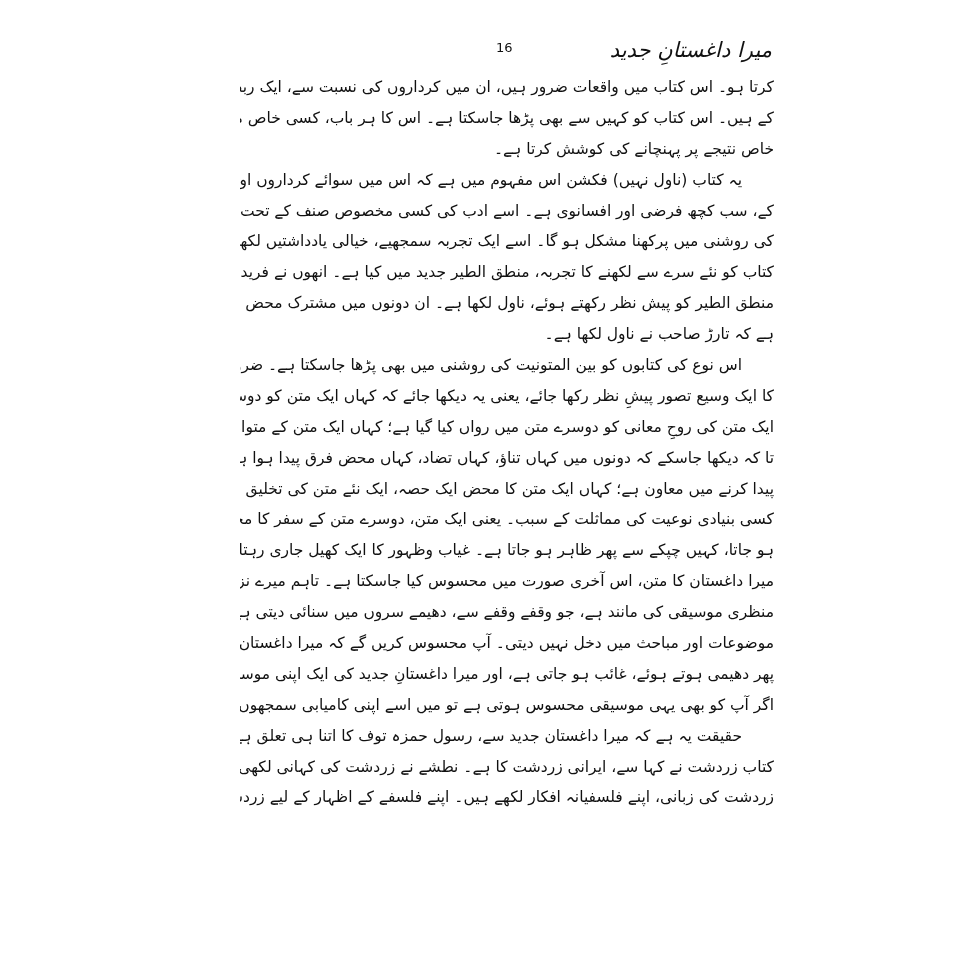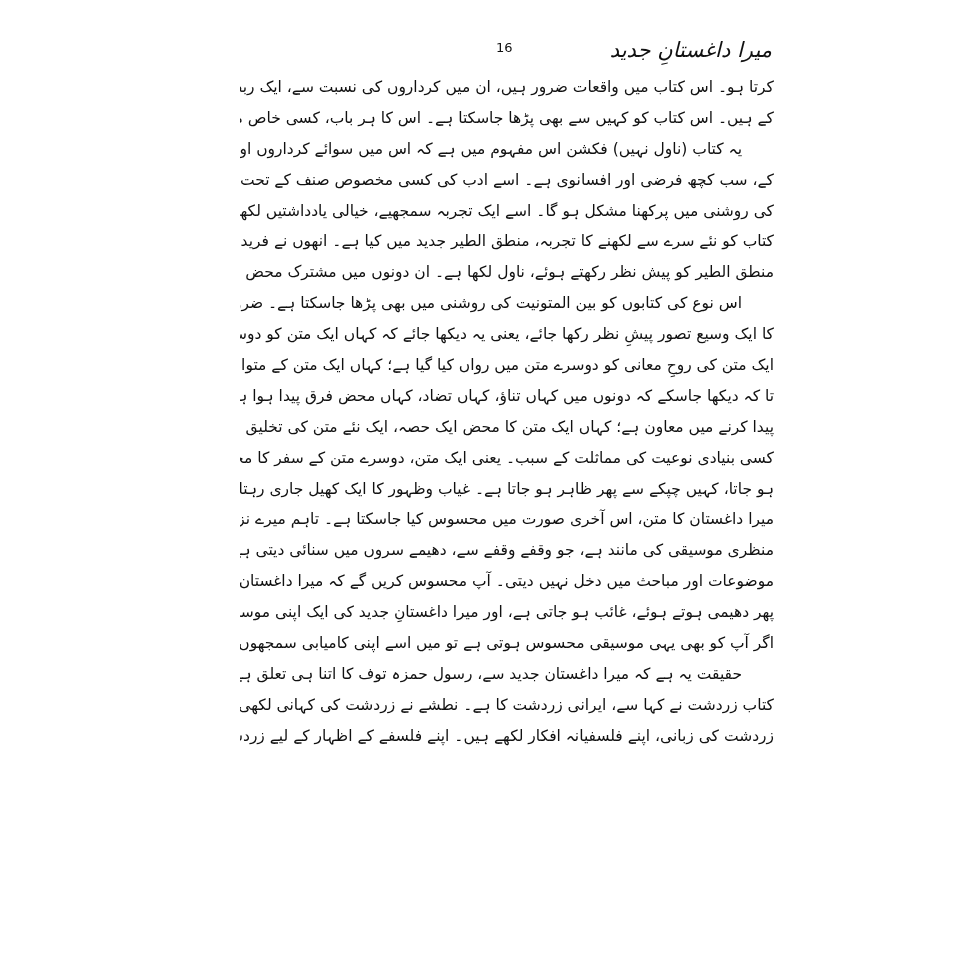--- a/index.html
+++ b/index.html
@@ -83,26 +83,28 @@
 
   <div class="header">
     <span class="page-number">16</span>
     <span class="running-title">میرا داغستانِ جدید</span>
   </div>
 
   <div class="body-text">
 
     <span class="line">کرتا ہو۔ اس کتاب میں واقعات ضرور ہیں، ان میں کرداروں کی نسبت سے، ایک ربط بھی ہے، مگر یہ بغیر کسی پلاٹ</span>
     <span class="line">کے ہیں۔ اس کتاب کو کہیں سے بھی پڑھا جاسکتا ہے۔ اس کا ہر باب، کسی خاص موضوع یا نکتے سے، بحث کو ایک</span>
+    <span class="line last">خاص نتیجے پر پہنچانے کی کوشش کرتا ہے۔</span>
 
     <span class="line indent">یہ کتاب (ناول نہیں) فکشن اس مفہوم میں ہے کہ اس میں سوائے کرداروں اور کچھ جگہوں کے ناموں</span>
     <span class="line">کے، سب کچھ فرضی اور افسانوی ہے۔ اسے ادب کی کسی مخصوص صنف کے تحت رکھنا اور اس صنف کے اصولوں</span>
     <span class="line">کی روشنی میں پرکھنا مشکل ہو گا۔ اسے ایک تجربہ سمجھیے، خیالی یادداشتیں لکھنے کا۔ مستنصر حسین تارڑ نے، ایک عظیم</span>
     <span class="line">کتاب کو نئے سرے سے لکھنے کا تجربہ، منطق الطیر جدید میں کیا ہے۔ انھوں نے فریدالدین عطار کی مثنوی</span>
     <span class="line">منطق الطیر کو پیش نظر رکھتے ہوئے، ناول لکھا ہے۔ ان دونوں میں مشترک محض پرندے ہیں۔ تاہم یہ واضح</span>
+    <span class="line last">ہے کہ تارڑ صاحب نے ناول لکھا ہے۔</span>
 
     <span class="line indent">اس نوع کی کتابوں کو بین المتونیت کی روشنی میں بھی پڑھا جاسکتا ہے۔ ضروری یہ ہے کہ خود بین المتونیت</span>
     <span class="line">کا ایک وسیع تصور پیشِ نظر رکھا جائے، یعنی یہ دیکھا جائے کہ کہاں ایک متن کو دوسرے متن میں کھپایا گیا ہے، یعنی</span>
     <span class="line">ایک متن کی روحِ معانی کو دوسرے متن میں رواں کیا گیا ہے؛ کہاں ایک متن کے متوازی، دوسرا متن رکھا گیا ہے</span>
     <span class="line">تا کہ دیکھا جاسکے کہ دونوں میں کہاں تناؤ، کہاں تضاد، کہاں محض فرق پیدا ہوا ہے، اور یہ سب نئے قسم کے معانی</span>
     <span class="line">پیدا کرنے میں معاون ہے؛ کہاں ایک متن کا محض ایک حصہ، ایک نئے متن کی تخلیق میں برتا گیا ہے، دونوں میں</span>
     <span class="line">کسی بنیادی نوعیت کی مماثلت کے سبب۔ یعنی ایک متن، دوسرے متن کے سفر کا محرک بن کر کہیں مکمل غائب</span>
     <span class="line">ہو جاتا، کہیں چپکے سے پھر ظاہر ہو جاتا ہے۔ غیاب وظہور کا ایک کھیل جاری رہتا ہے۔ اس کتاب میں، رسول کی</span>
     <span class="line">میرا داغستان کا متن، اس آخری صورت میں محسوس کیا جاسکتا ہے۔ تاہم میرے نزدیک اس کی حیثیت پس</span>
     <span class="line">منظری موسیقی کی مانند ہے، جو وقفے وقفے سے، دھیمے سروں میں سنائی دیتی ہے، لیکن یہ موسیقی کتاب کے</span>

